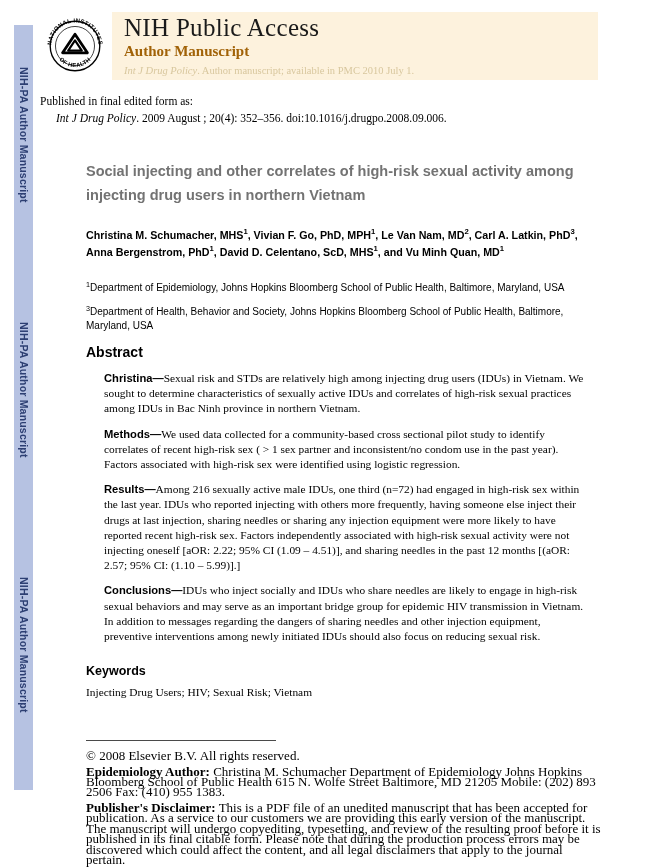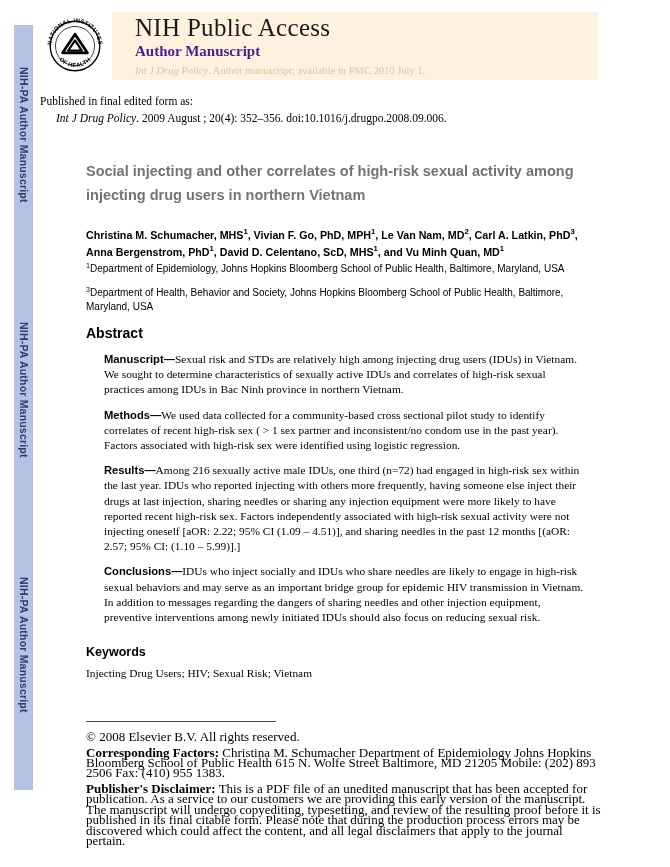--- a/index.html
+++ b/index.html
@@ -67,37 +67,37 @@
     width: 74px;
     background: #ffffff;
     display: flex;
     align-items: center;
     justify-content: center;
     flex: 0 0 74px;
   }
   .banner-body {
     flex: 1;
     background: #fdf2dd;
-    padding-left: 23px;
+    padding-left: 12px;
     padding-top: 2px;
     box-sizing: border-box;
   }
   .banner-title {
     font-family: "Liberation Serif", serif;
     font-size: 25px;
     line-height: 27px;
     letter-spacing: 0.3px;
     color: #1a1a1a;
   }
   .banner-sub {
     font-family: "Liberation Serif", serif;
     font-size: 15px;
     font-weight: 700;
     line-height: 19px;
-    color: #4c1d95;
+    color: #a16207;
     margin-top: 1px;
   }
   .banner-cite {
     font-family: Liberation Serif, serif;
     font-style: italic;
     font-size: 10.5px;
     line-height: 14px;
     color: #d8c79e;
     margin-top: 3px;
     white-space: nowrap;
@@ -137,21 +137,21 @@
     font-family: "Liberation Sans", sans-serif;
     font-weight: 700;
     font-size: 10.7px;
     line-height: 16.5px;
   }
   sup { font-size: 0.72em; vertical-align: super; line-height: 0; }
 
   .affils {
     margin-left: 48px;
     width: 498px;
-    margin-top: 2px;
+    margin-top: 21px;
     font-family: "Liberation Sans", sans-serif;
     font-size: 10px;
     line-height: 14px;
   }
   .affil { margin-bottom: 10px; }
 
   
   .sec-head {
     margin-left: 48px;
     font-family: "Liberation Sans", sans-serif;
@@ -257,30 +257,30 @@
 
   <div class="authors">Christina M. Schumacher, MHS<sup>1</sup>, Vivian F. Go, PhD, MPH<sup>1</sup>, Le Van Nam, MD<sup>2</sup>, Carl A. Latkin, PhD<sup>3</sup>, Anna Bergenstrom, PhD<sup>1</sup>, David D. Celentano, ScD, MHS<sup>1</sup>, and Vu Minh Quan, MD<sup>1</sup></div>
 
   <div class="affils">
       <div class="affil"><sup>1</sup>Department of Epidemiology, Johns Hopkins Bloomberg School of Public Health, Baltimore, Maryland, USA</div>
       <div class="affil"><sup>3</sup>Department of Health, Behavior and Society, Johns Hopkins Bloomberg School of Public Health, Baltimore, Maryland, USA</div>
     </div>
 
   <div class="sec-head">Abstract</div>
   <div id="abstract-body">
-      <div class="abs-para"><b>Manuscript—</b><span>Sexual risk and STDs are relatively high among injecting drug users (IDUs) in Vietnam. We sought to determine characteristics of sexually active IDUs and correlates of high-risk sexual practices among IDUs in Bac Ninh province in northern Vietnam.</span></div>
+      <div class="abs-para"><b>Christina—</b><span>Sexual risk and STDs are relatively high among injecting drug users (IDUs) in Vietnam. We sought to determine characteristics of sexually active IDUs and correlates of high-risk sexual practices among IDUs in Bac Ninh province in northern Vietnam.</span></div>
       <div class="abs-para"><b>Methods—</b><span>We used data collected for a community-based cross sectional pilot study to identify correlates of recent high-risk sex ( &gt; 1 sex partner and inconsistent/no condom use in the past year). Factors associated with high-risk sex were identified using logistic regression.</span></div>
       <div class="abs-para"><b>Results—</b><span>Among 216 sexually active male IDUs, one third (n=72) had engaged in high-risk sex within the last year. IDUs who reported injecting with others more frequently, having someone else inject their drugs at last injection, sharing needles or sharing any injection equipment were more likely to have reported recent high-risk sex. Factors independently associated with high-risk sexual activity were not injecting oneself [aOR: 2.22; 95% CI (1.09 – 4.51)], and sharing needles in the past 12 months [(aOR: 2.57; 95% CI: (1.10 – 5.99)].]</span></div>
       <div class="abs-para"><b>Conclusions—</b><span>IDUs who inject socially and IDUs who share needles are likely to engage in high-risk sexual behaviors and may serve as an important bridge group for epidemic HIV transmission in Vietnam. In addition to messages regarding the dangers of sharing needles and other injection equipment, preventive interventions among newly initiated IDUs should also focus on reducing sexual risk.</span></div>
     </div>
 
   <div class="kw-head">Keywords</div>
   <div class="kw-body">Injecting Drug Users; HIV; Sexual Risk; Vietnam</div>
 
   <div class="foot-rule"></div>
 
   <div class="footer">
     <div class="foot-p">© 2008 Elsevier B.V. All rights reserved.</div>
-    <div class="foot-p"><b>Corresponding Factors:</b><span> Christina M. Schumacher Department of Epidemiology Johns Hopkins Bloomberg School of Public Health 615 N. Wolfe Street Baltimore, MD 21205 Mobile: (202) 893 2506 Fax: (410) 955 1383.</span></div>
+    <div class="foot-p"><b>Epidemiology Author:</b><span> Christina M. Schumacher Department of Epidemiology Johns Hopkins Bloomberg School of Public Health 615 N. Wolfe Street Baltimore, MD 21205 Mobile: (202) 893 2506 Fax: (410) 955 1383.</span></div>
     <div class="foot-p"><b>Publisher's Disclaimer:</b><span> This is a PDF file of an unedited manuscript that has been accepted for publication. As a service to our customers we are providing this early version of the manuscript. The manuscript will undergo copyediting, typesetting, and review of the resulting proof before it is published in its final citable form. Please note that during the production process errors may be discovered which could affect the content, and all legal disclaimers that apply to the journal pertain.</span></div>
   </div>
 
 </div>
 
 </body></html>

